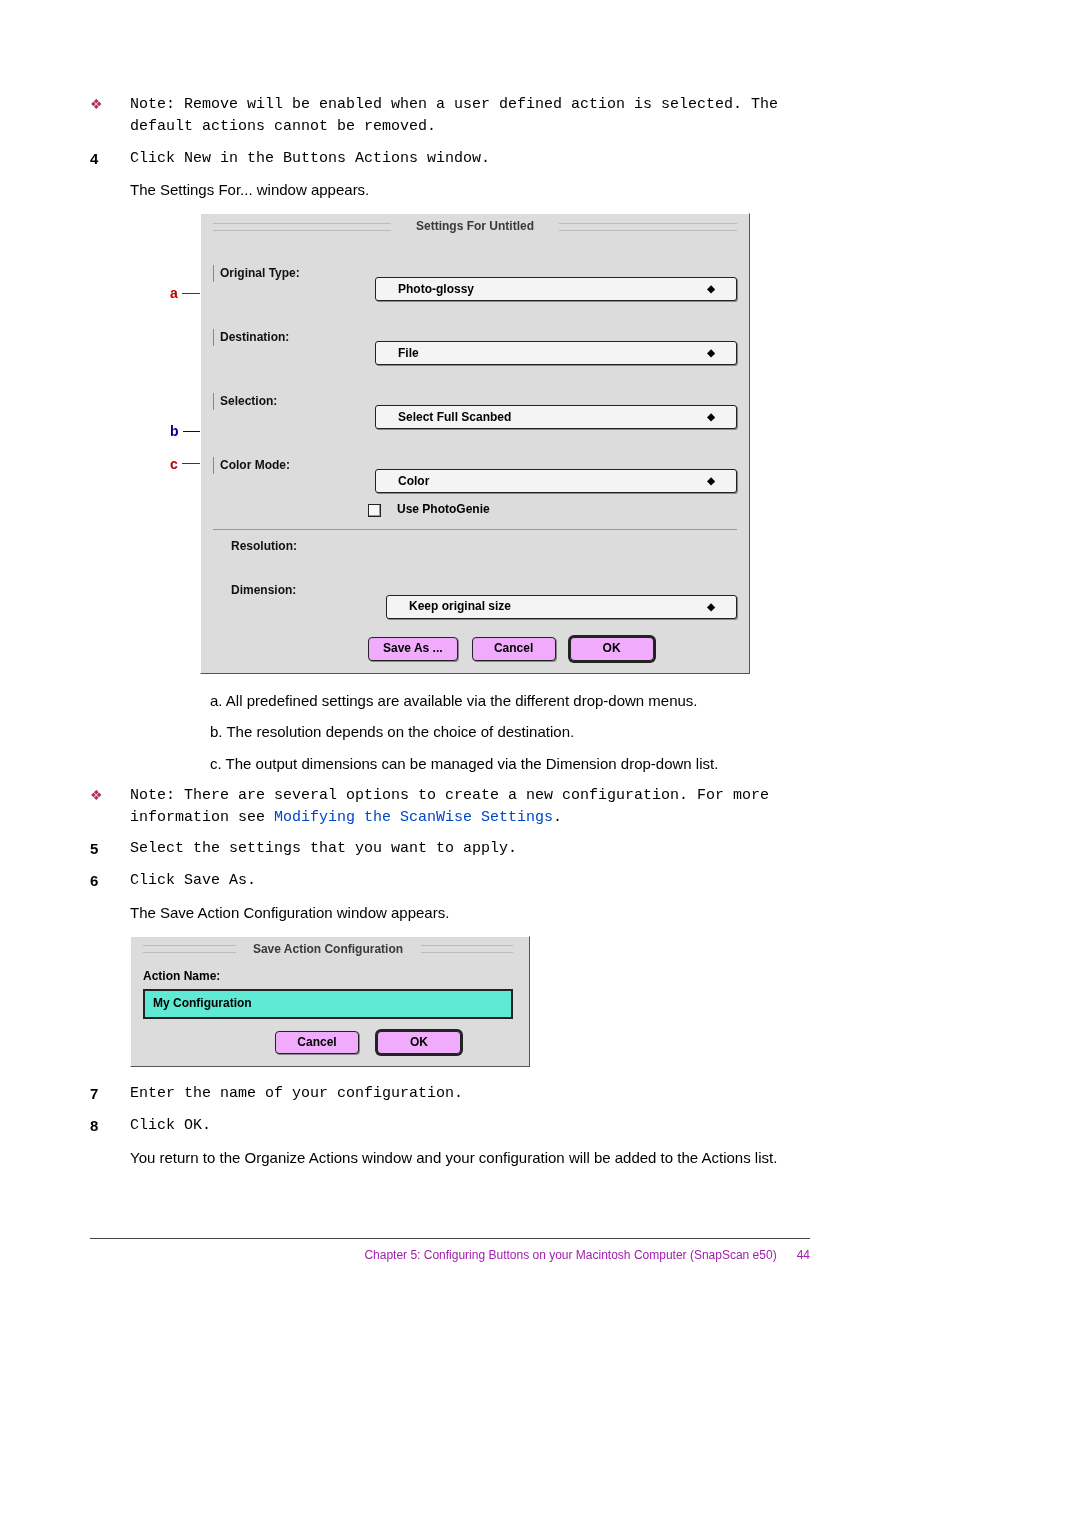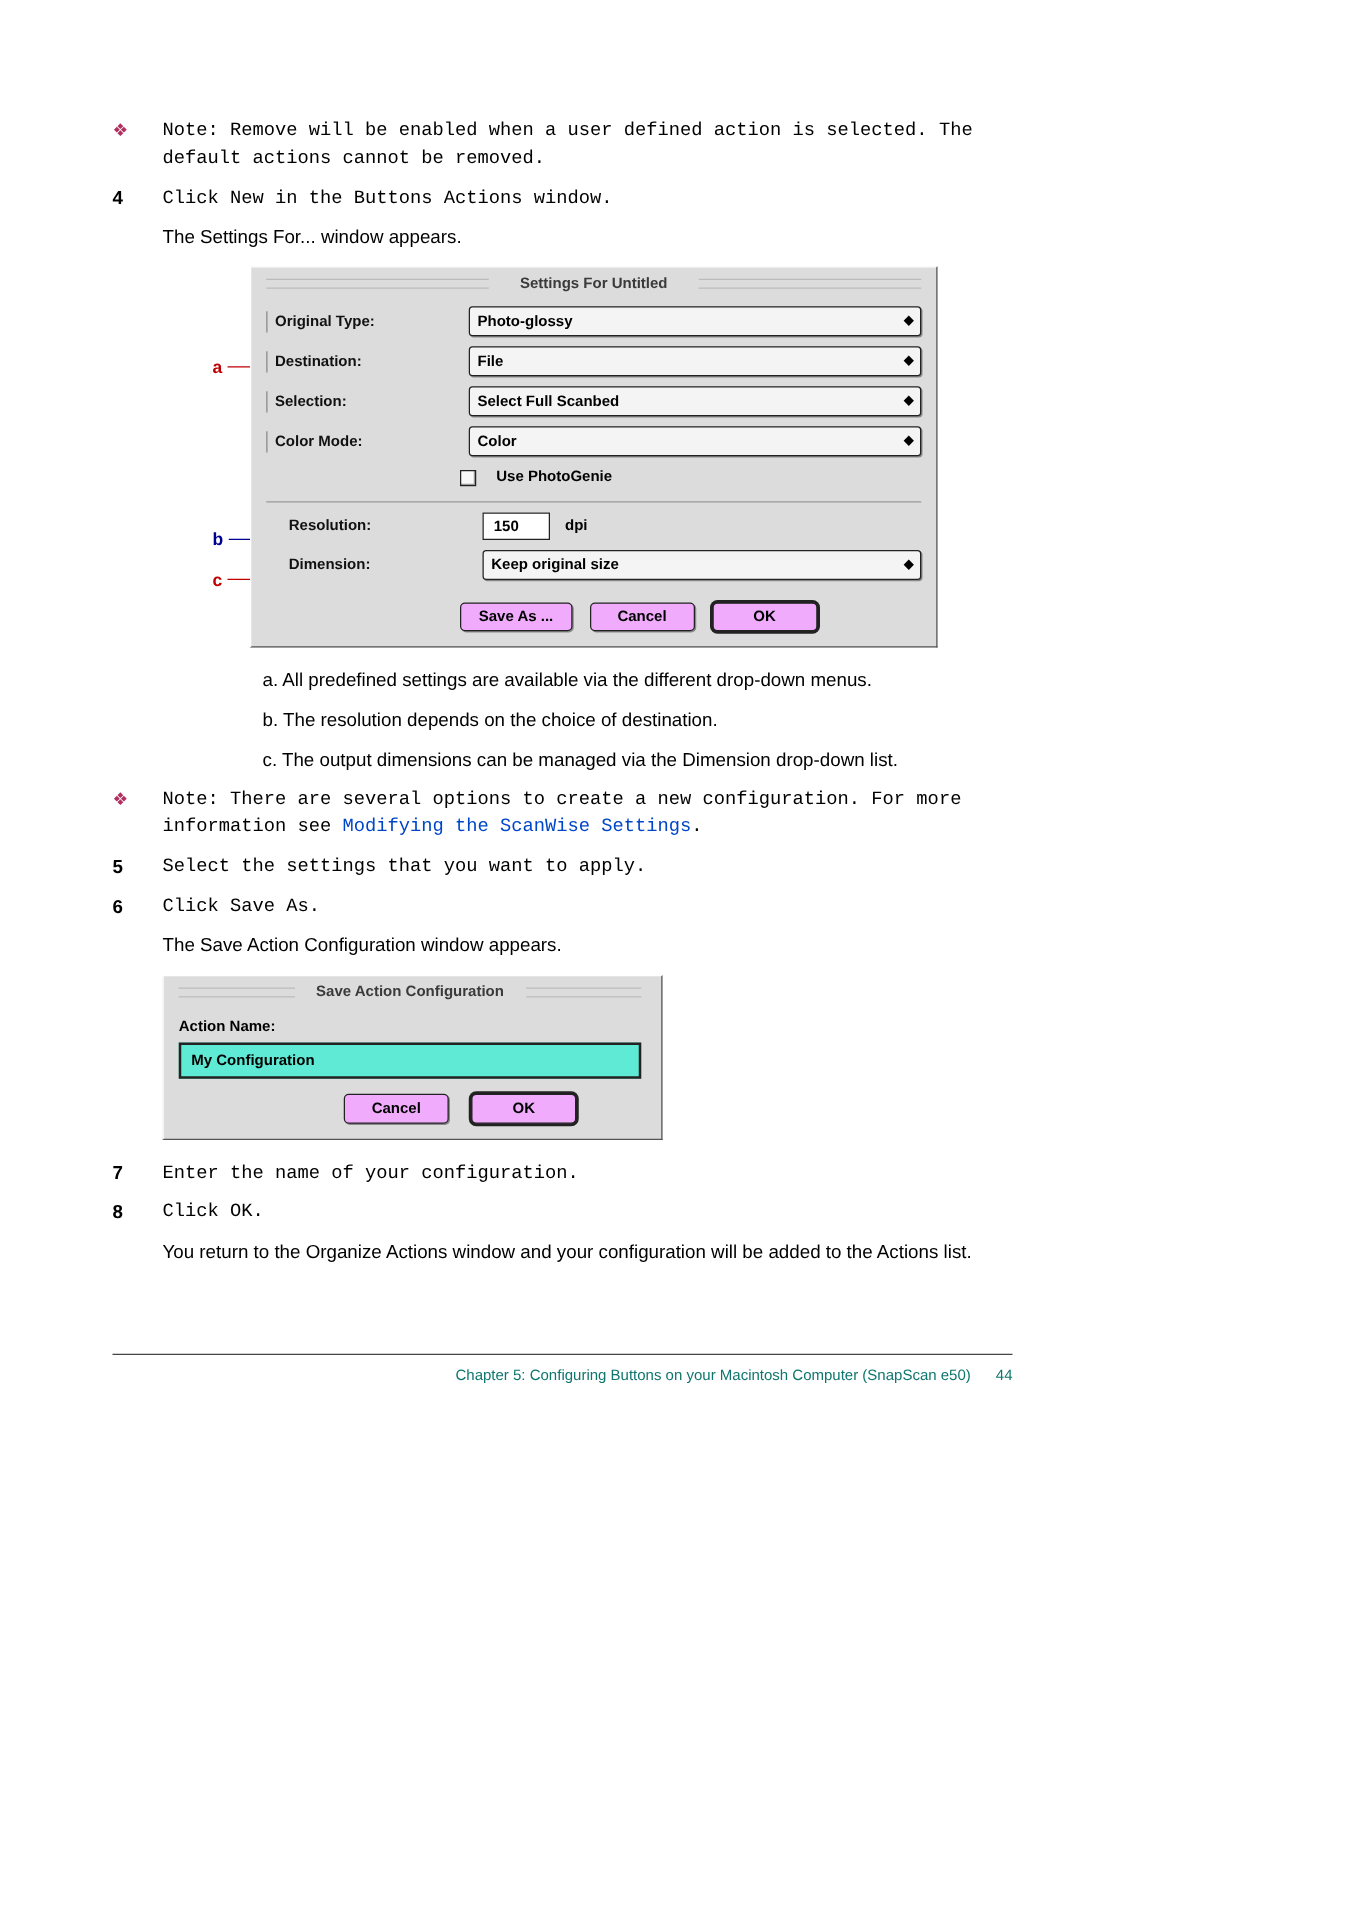--- a/index.html
+++ b/index.html
@@ -62,24 +62,25 @@
   .form-label { width: 155px; font-weight: bold; color: #111; padding-left: 18px; }
   .label-line { border-left: 1px solid #888; padding-left: 6px; }
   .form-ctrl { flex: 1; }
   .dd {
     display: flex;
     justify-content: space-between;
     align-items: center;
     background: #f4f4f4;
     border: 1px solid #222;
     border-radius: 3px;
-    padding: 2px 6px;
+    padding: 2px 22px;
     font-weight: bold;
     height: 18px;
     box-shadow: 1px 1px 0 #888;
+    margin-top: 32px;
   }
   .dd .arrows { font-size: 10px; line-height: 8px; letter-spacing: -1px; }
   .txtbox {
     display: inline-block;
     background: #fff;
     border: 1px solid #222;
     padding: 2px 8px;
     font-weight: bold;
     min-width: 36px;
     text-align: left;
@@ -136,21 +137,21 @@
     margin-top:4px;
   }
   .btn-bar2 { display:flex; gap:18px; justify-content:center; margin-top:12px; margin-left: 80px; }
 
   .footer {
     border-top: 1px solid #444;
     margin-top: 70px;
     padding-top: 8px;
     font-size: 12px;
     text-align: right;
-    color: #0f766e;
+    color: #a21caf;
   }
 </style>
 </head>
 <body>
 
 <div class="bullet-row">
   <div class="marker">❖</div>
   <div class="content">Note: Remove will be enabled when a user defined action is selected. The default actions cannot be removed.</div>
 </div>
 
@@ -220,24 +221,20 @@
 
     <div class="chk-row">
       <span class="chk"></span>
       <span style="font-weight:bold;">Use PhotoGenie</span>
     </div>
 
     <div class="sep"></div>
 
     <div class="form-row">
       <div class="form-label">Resolution:</div>
-      <div class="form-ctrl" style="display:flex;align-items:center;gap:12px;">
-        <span class="txtbox">150</span>
-        <span style="font-weight:bold;">dpi</span>
-      </div>
     </div>
 
     <div class="form-row">
       <div class="form-label">Dimension:</div>
       <div class="form-ctrl">
         <div class="dd">
           <span>Keep original size</span>
           <span class="arrows">◆</span>
         </div>
       </div>

